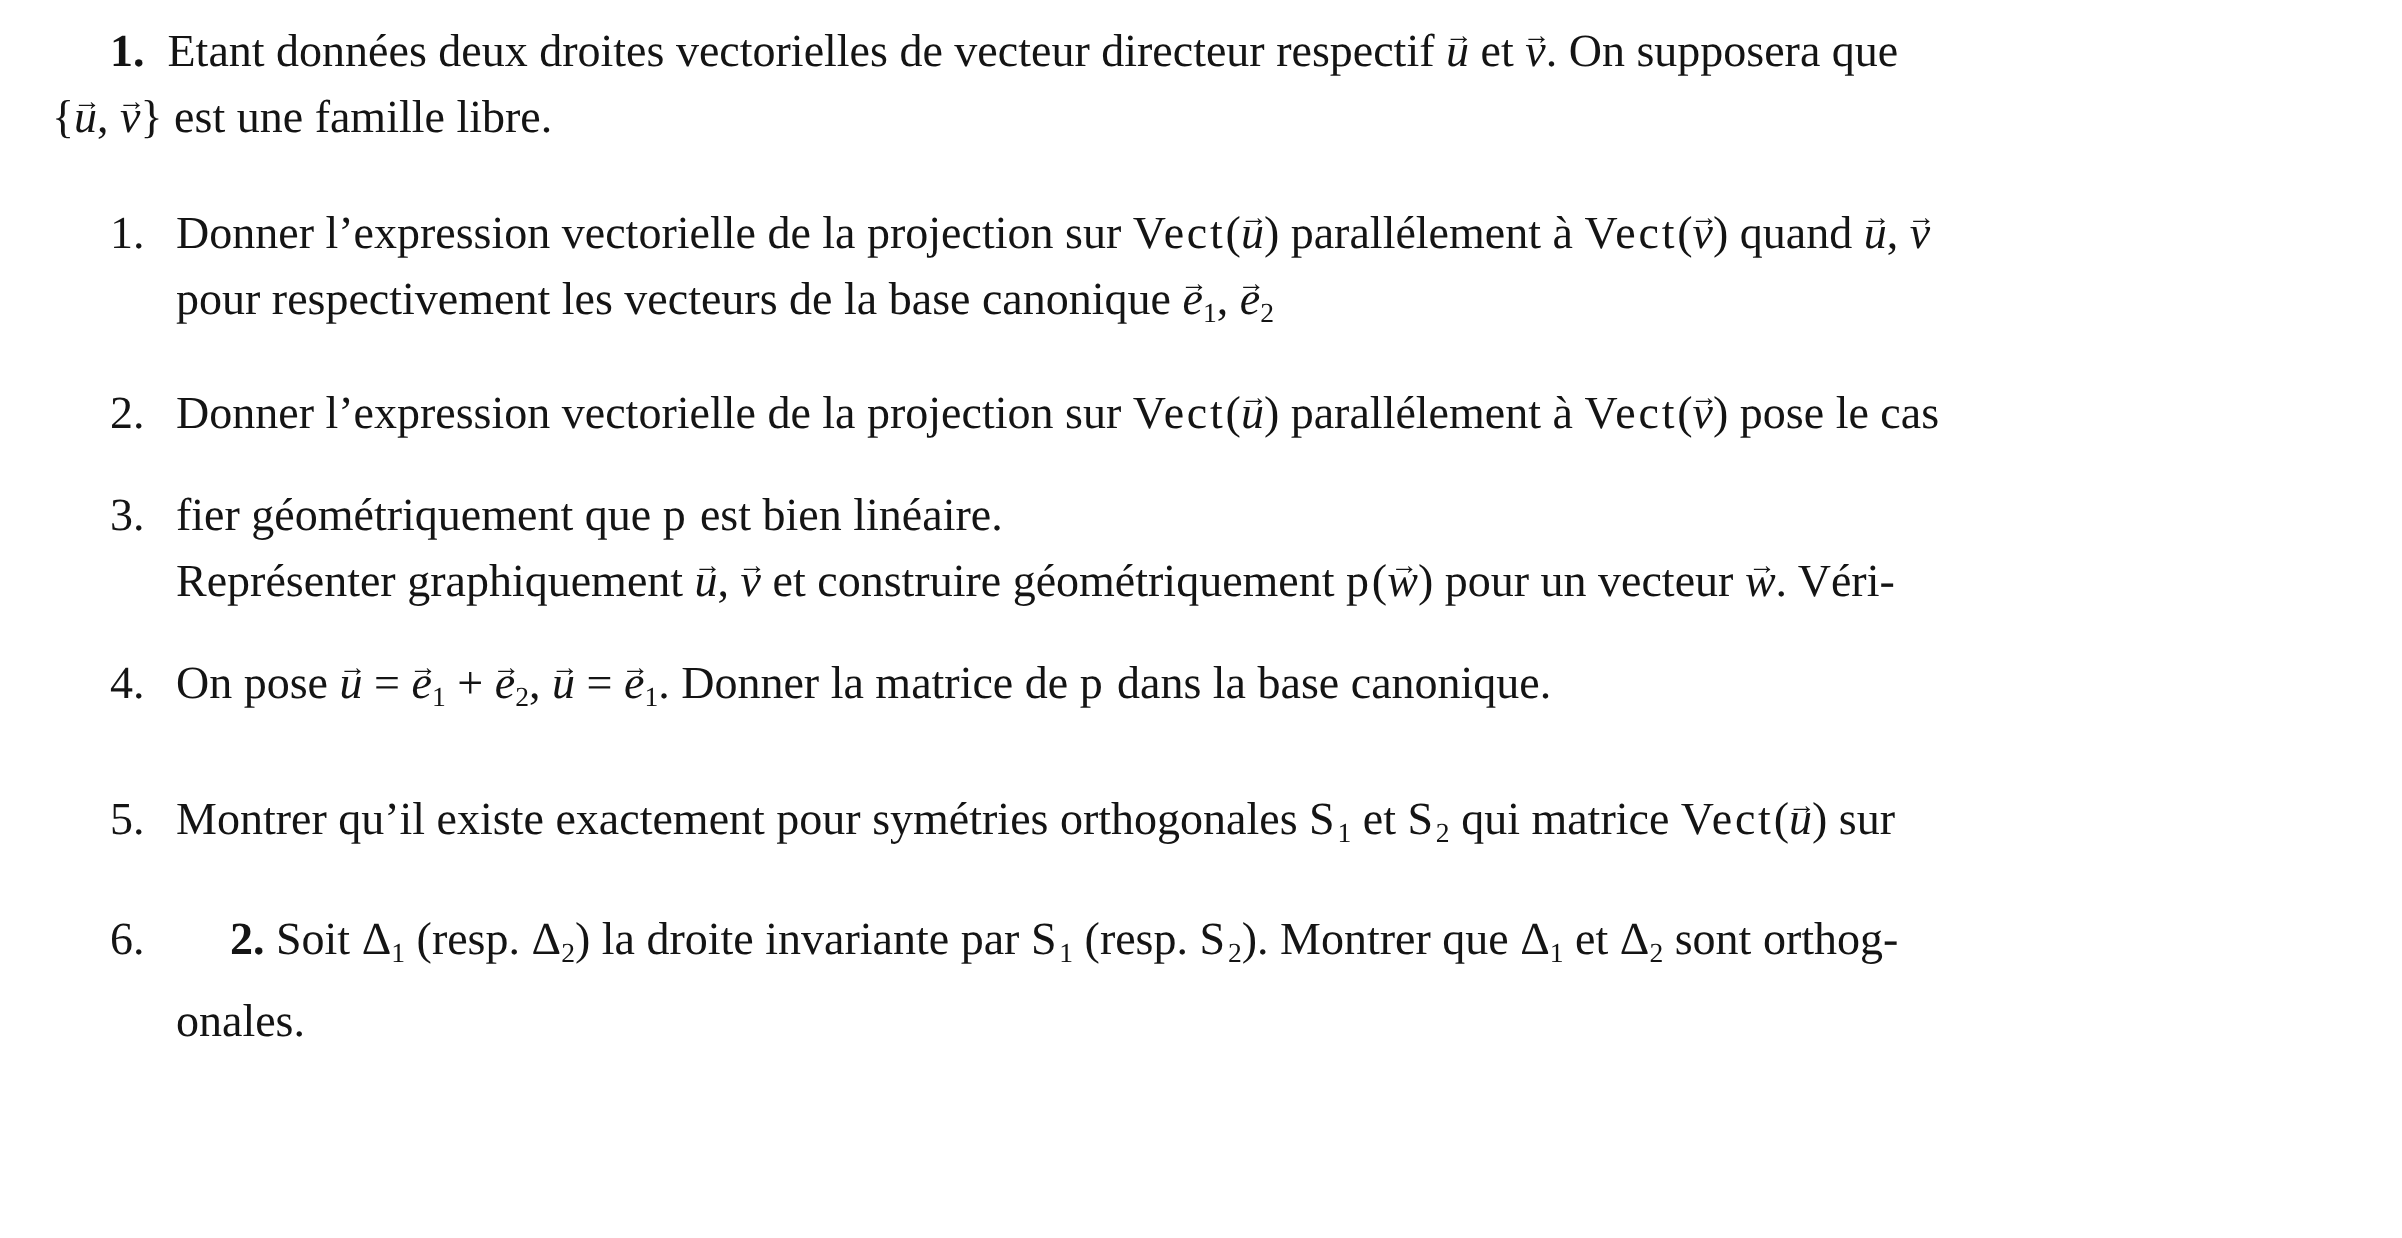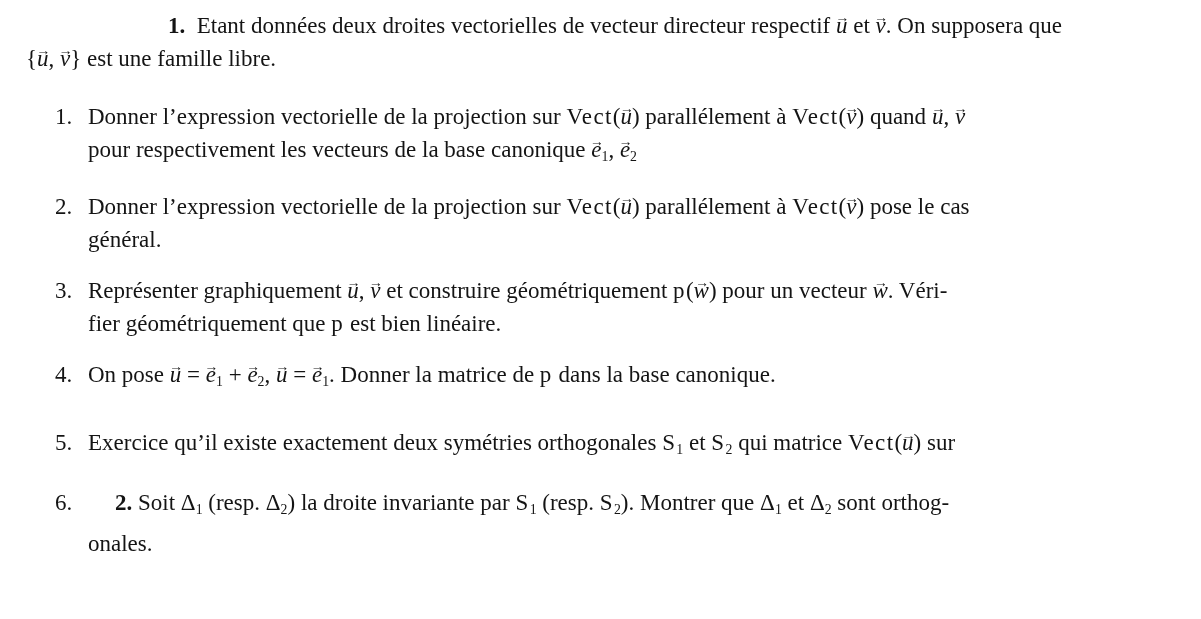--- a/index.html
+++ b/index.html
@@ -20,21 +20,20 @@
     padding: 9px 26px 0 26px;
   }
   .doc-title {
     font-weight: 700;
   }
   .line {
     white-space: nowrap;
   }
   .indent {
     padding-left: 29px;
-    text-align: center;
   }
   .list .item {
     display: flex;
     margin-top: 17px;
   }
   .list .item:nth-child(1) { margin-top: 25px; }
   .list .item:nth-child(3) { margin-top: 18px; }
   .list .item:nth-child(4) { margin-top: 18px; }
   .list .item:nth-child(5) { margin-top: 28px; }
   .list .item:nth-child(6) { margin-top: 20px; }
@@ -96,43 +95,42 @@
       <div class="itext">
         <div class="line"><span class="tx">Donner l’expression vectorielle de la projection sur </span><span class="mi">Vect</span><span class="tx">(</span><span class="vec">u</span><span class="tx">) parallélement à </span><span class="mi">Vect</span><span class="tx">(</span><span class="vec">v</span><span class="tx">) quand </span><span class="vec">u</span><span class="tx">, </span><span class="vec">v</span></div>
         <div class="line"><span class="tx">pour respectivement les vecteurs de la base canonique </span><span class="vec">e</span><span class="msub">1</span><span class="tx">, </span><span class="vec">e</span><span class="msub">2</span></div>
       </div>
     </div>
 
     <div class="item">
       <span class="num">2.</span>
       <div class="itext">
         <div class="line"><span class="tx">Donner l’expression vectorielle de la projection sur </span><span class="mi">Vect</span><span class="tx">(</span><span class="vec">u</span><span class="tx">) parallélement à </span><span class="mi">Vect</span><span class="tx">(</span><span class="vec">v</span><span class="tx">) pose le cas</span></div>
-        <div class="line"><span class="tx">général.</span></div>
       </div>
     </div>
 
     <div class="item">
       <span class="num">3.</span>
       <div class="itext">
+        <div class="line"><span class="tx">fier géométriquement que </span><span class="mi">p</span><span class="tx"> est bien linéaire.</span></div>
         <div class="line"><span class="tx">Représenter graphiquement </span><span class="vec">u</span><span class="tx">, </span><span class="vec">v</span><span class="tx"> et construire géométriquement </span><span class="mi">p</span><span class="tx">(</span><span class="vec">w</span><span class="tx">) pour un vecteur </span><span class="vec">w</span><span class="tx">. Véri-</span></div>
-        <div class="line"><span class="tx">fier géométriquement que </span><span class="mi">p</span><span class="tx"> est bien linéaire.</span></div>
       </div>
     </div>
 
     <div class="item">
       <span class="num">4.</span>
       <div class="itext">
         <div class="line"><span class="tx">On pose </span><span class="vec">u</span><span class="tx"> = </span><span class="vec">e</span><span class="msub">1</span><span class="tx"> + </span><span class="vec">e</span><span class="msub">2</span><span class="tx">, </span><span class="vec">u</span><span class="tx"> = </span><span class="vec">e</span><span class="msub">1</span><span class="tx">. Donner la matrice de </span><span class="mi">p</span><span class="tx"> dans la base canonique.</span></div>
       </div>
     </div>
 
     <div class="item">
       <span class="num">5.</span>
       <div class="itext">
-        <div class="line"><span class="tx">Exercice qu’il existe exactement deux symétries orthogonales </span><span class="mi">S</span><span class="msub">1</span><span class="tx"> et </span><span class="mi">S</span><span class="msub">2</span><span class="tx"> qui matrice </span><span class="mi">Vect</span><span class="tx">(</span><span class="vec">u</span><span class="tx">) sur</span></div>
+        <div class="line"><span class="tx">Montrer qu’il existe exactement pour symétries orthogonales </span><span class="mi">S</span><span class="msub">1</span><span class="tx"> et </span><span class="mi">S</span><span class="msub">2</span><span class="tx"> qui matrice </span><span class="mi">Vect</span><span class="tx">(</span><span class="vec">u</span><span class="tx">) sur</span></div>
       </div>
     </div>
 
     <div class="item">
       <span class="num">6.</span>
       <div class="itext">
         <div class="line"><span class="sp"></span><span class="b">2.</span><span class="tx"> Soit </span><span class="tx">Δ</span><span class="msub">1</span><span class="tx"> (resp. </span><span class="tx">Δ</span><span class="msub">2</span><span class="tx">) la droite invariante par </span><span class="mi">S</span><span class="msub">1</span><span class="tx"> (resp. </span><span class="mi">S</span><span class="msub">2</span><span class="tx">). Montrer que </span><span class="tx">Δ</span><span class="msub">1</span><span class="tx"> et </span><span class="tx">Δ</span><span class="msub">2</span><span class="tx"> sont orthog-</span></div>
         <div class="line"><span class="tx">onales.</span></div>
       </div>
     </div>

